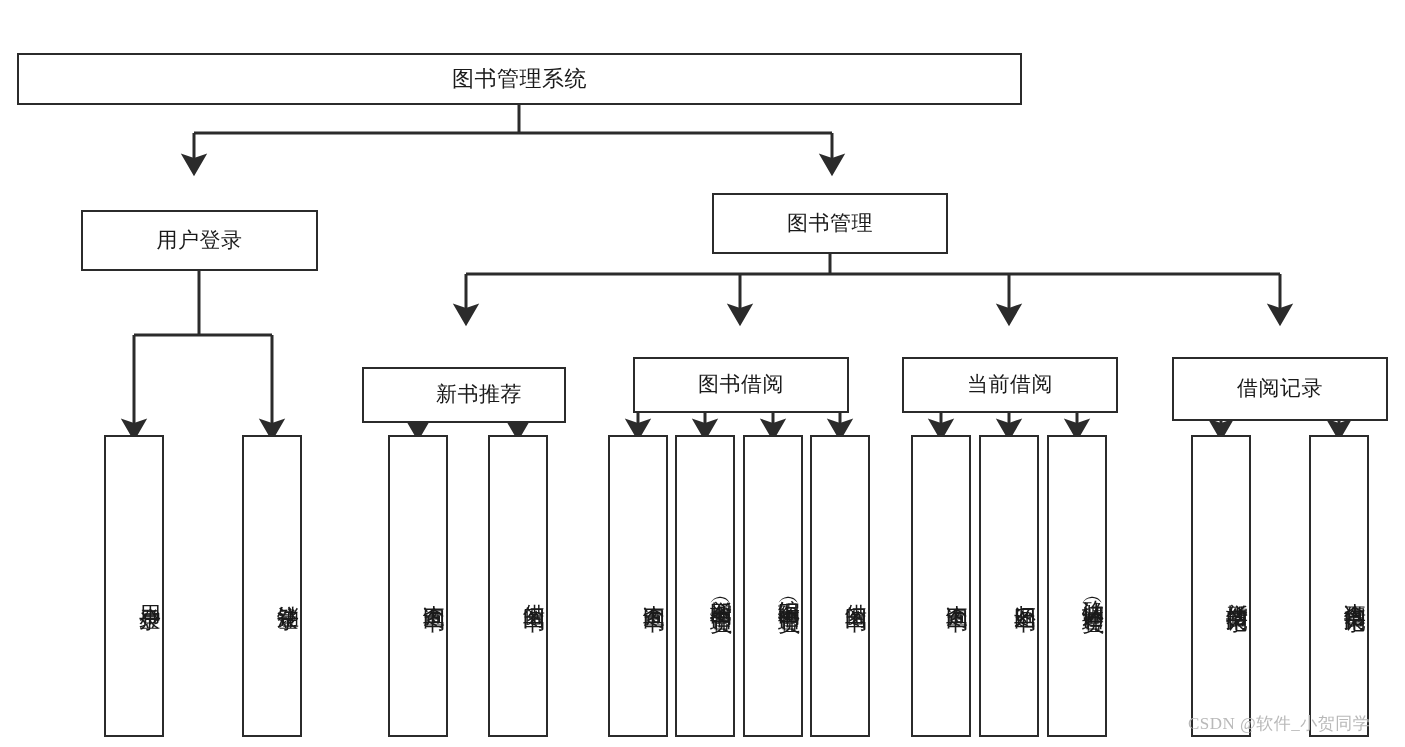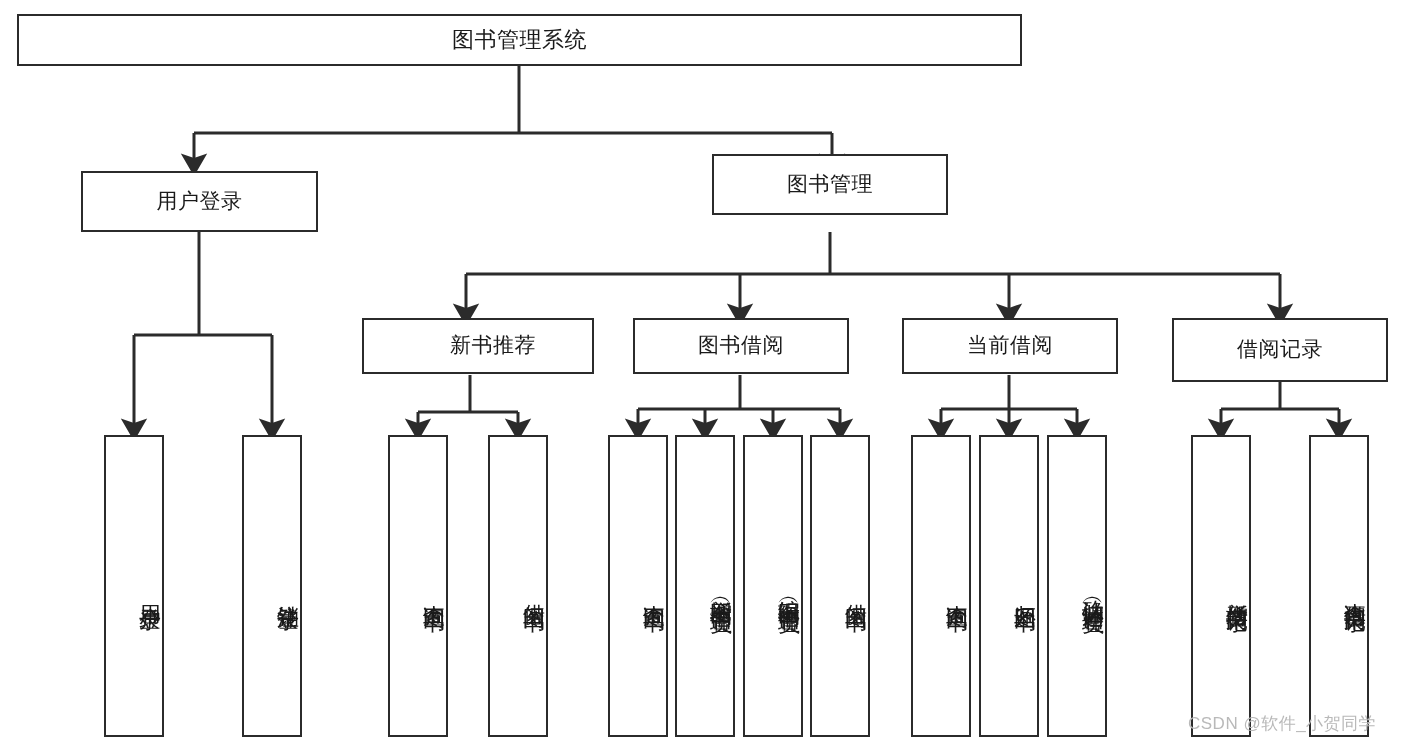--- a/index.html
+++ b/index.html
@@ -34,20 +34,21 @@
     display: flex;
     align-items: center;
     justify-content: center;
     color: #1a1a1a;
     line-height: 1.12;
     z-index: 3;
   }
   .node.horizontal {
     font-size: 21px;
     letter-spacing: 0.5px;
+    margin-top: 39px;
   }
   .node.vertical {
     writing-mode: vertical-rl;
     text-orientation: upright;
     font-size: 22px;
     letter-spacing: 2px;
     padding-top: 10px;
     align-items: flex-start;
     justify-content: center;
   }
@@ -56,21 +57,21 @@
   }
   .watermark {
     position: absolute;
     left: 1188px;
     top: 712px;
     font-size: 17px;
     color: #b9b9b9;
     letter-spacing: 0.5px;
     white-space: nowrap;
     z-index: 6;
-    font-family: Liberation Sans, sans-serif;
+    font-family: Liberation Serif, serif;
   }
 </style>
 </head>
 <body>
 
 <div id="diagram-root">
 
   <svg class="edges" viewBox="0 0 1405 747">
     <defs>
       <marker id="arrowhead" markerWidth="11" markerHeight="11" refX="3.2" refY="5" orient="auto" markerUnits="strokeWidth">
@@ -126,21 +127,21 @@
     <span>图书管理系统</span>
   </div>
 
   <div class="node horizontal" style="left:81px; top:171px; width:237px; height:61px;">
     <span>用户登录</span>
   </div>
   <div class="node horizontal" style="left:712px; top:154px; width:236px; height:61px;">
     <span>图书管理</span>
   </div>
 
-  <div class="node horizontal" style="left:362px; top:318px; width:232px; height:56px;padding-left:30px;">
+  <div class="node horizontal" style="left:362px; top:328px; width:204px; height:56px;padding-left:30px;">
     <span>新书推荐</span>
   </div>
   <div class="node horizontal" style="left:633px; top:318px; width:216px; height:56px;">
     <span>图书借阅</span>
   </div>
   <div class="node horizontal" style="left:902px; top:318px; width:216px; height:56px;">
     <span>当前借阅</span>
   </div>
   <div class="node horizontal" style="left:1172px; top:318px; width:216px; height:64px;">
     <span>借阅记录</span>

